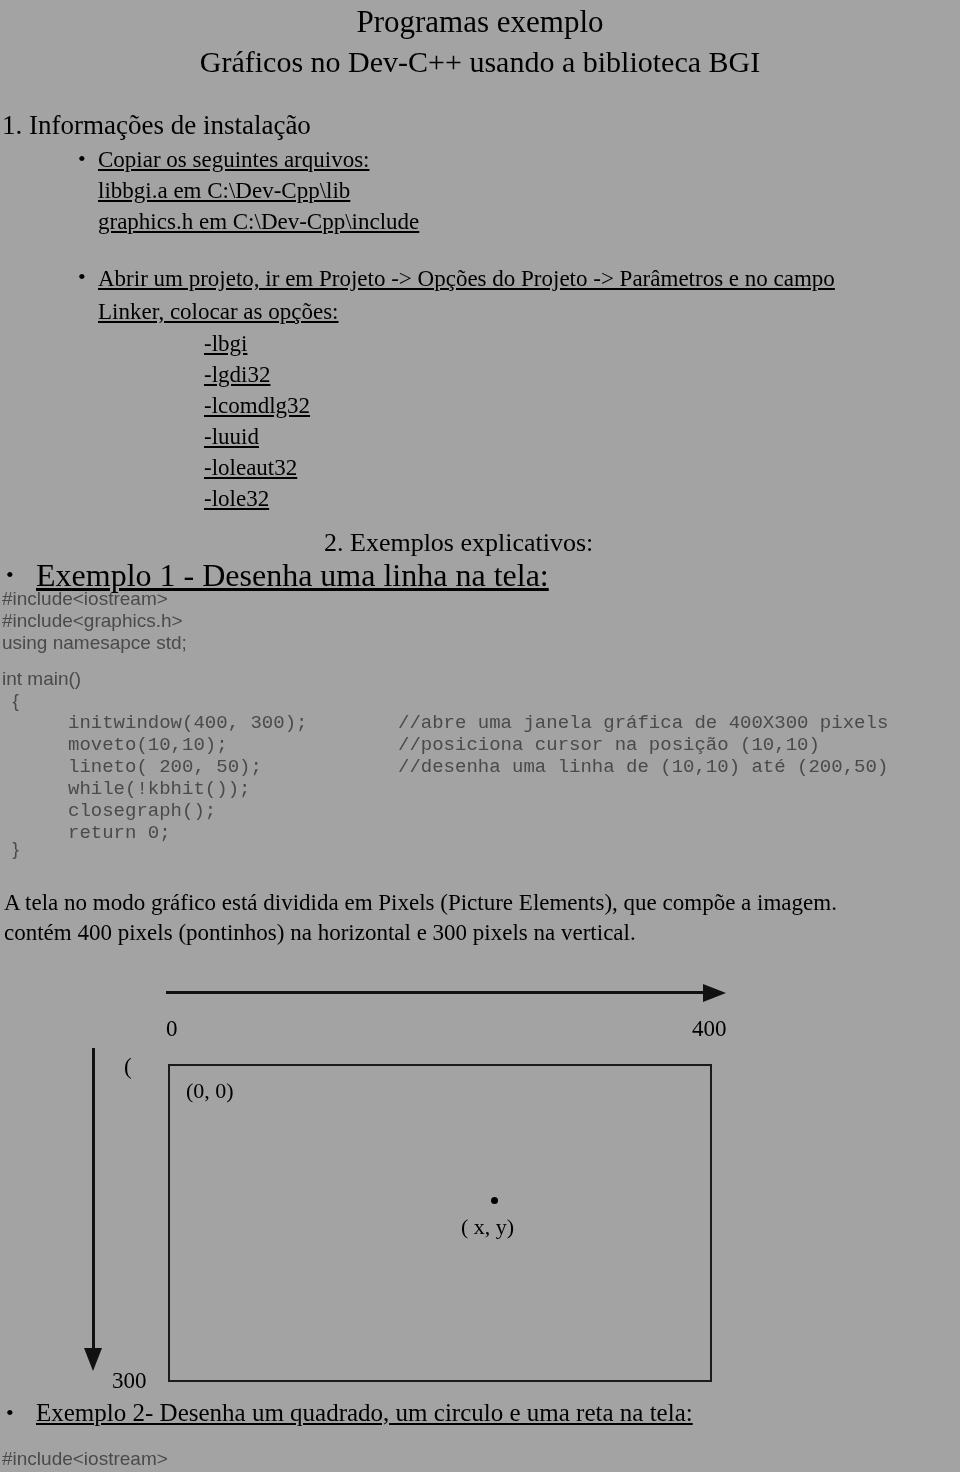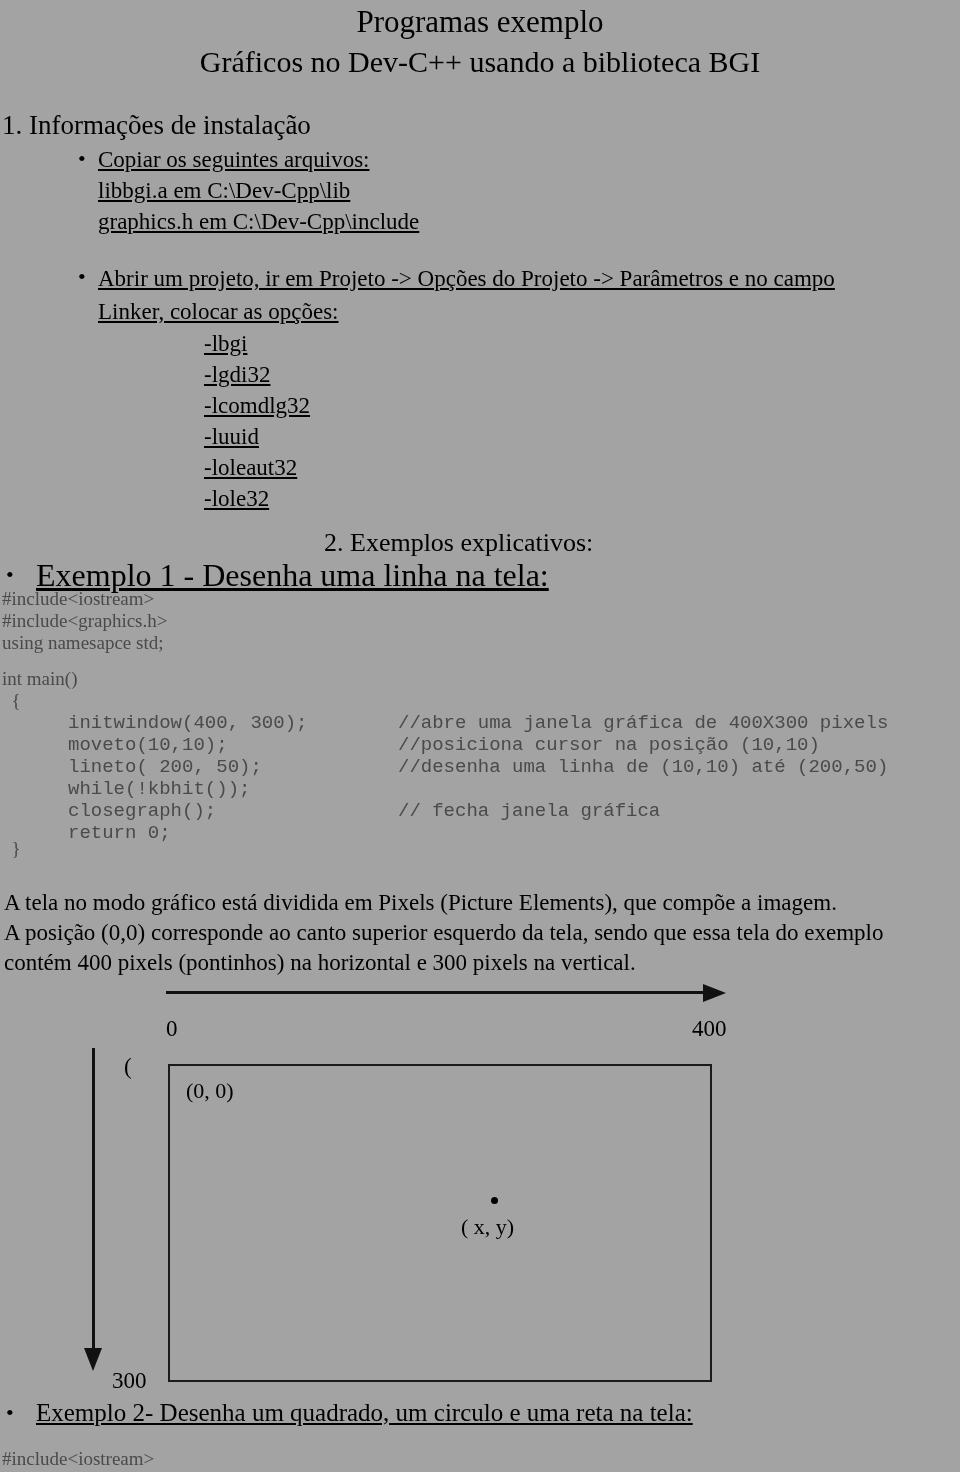--- a/index.html
+++ b/index.html
@@ -77,21 +77,21 @@
   #bullet-ex1 { left: 6px; top: 560px; }
   #bullet-ex1 .bullet-dot { width: 30px; flex: 0 0 30px; }
   #bullet-ex1 .bullet-body { font-size: 32px; line-height: 30px; }
 
   #bullet-ex2 { left: 6px; top: 1398px; }
   #bullet-ex2 .bullet-dot { width: 30px; flex: 0 0 30px; }
   #bullet-ex2 .bullet-body { font-size: 25px; line-height: 30px; }
 
   
   .code-block {
-    font-family: Liberation Serif, serif;
+    font-family: Liberation Sans, sans-serif;
     font-size: 19px;
     line-height: 22px;
     color: #4a4a4a;
     white-space: pre;
   }
   #code-head-1 { left: 2px; top: 588px; }
   #code-main-open { left: 2px; top: 668px; }
   #code-close { left: 2px; top: 838px; }
   #code-head-2 { left: 2px; top: 1448px; }
 
@@ -251,33 +251,31 @@
       </div>
       <div class="code-line">
         <span class="code-stmt">lineto( 200, 50);</span>
         <span class="code-comment">//desenha uma linha de (10,10) até (200,50)</span>
       </div>
       <div class="code-line">
         <span class="code-stmt">while(!kbhit());</span>
       </div>
       <div class="code-line">
         <span class="code-stmt">closegraph();</span>
-        <span class="code-comment">// fecha janela gráfica</span>
       </div>
       <div class="code-line">
         <span class="code-stmt">return 0;</span>
         <span class="code-comment"></span>
       </div>
     </div>
 
   <div class="abs code-block" id="code-close">  }</div>
 
   <div class="abs" id="paragraph">
     <div>A tela no modo gráfico está dividida em Pixels (Picture Elements), que compõe a imagem.</div>
-    <div>A posição (0,0) corresponde ao canto superior esquerdo da tela, sendo que essa tela do exemplo</div>
     <div>contém 400 pixels (pontinhos) na horizontal e 300 pixels na vertical.</div>
   </div>
 
   <div class="abs" id="x-axis-line"></div>
   <div class="abs" id="x-axis-arrow"></div>
   <div class="abs" id="y-axis-line"></div>
   <div class="abs" id="y-axis-arrow"></div>
 
   <div class="abs axis-label" id="label-x-zero">0</div>
   <div class="abs axis-label" id="label-x-max">400</div>

